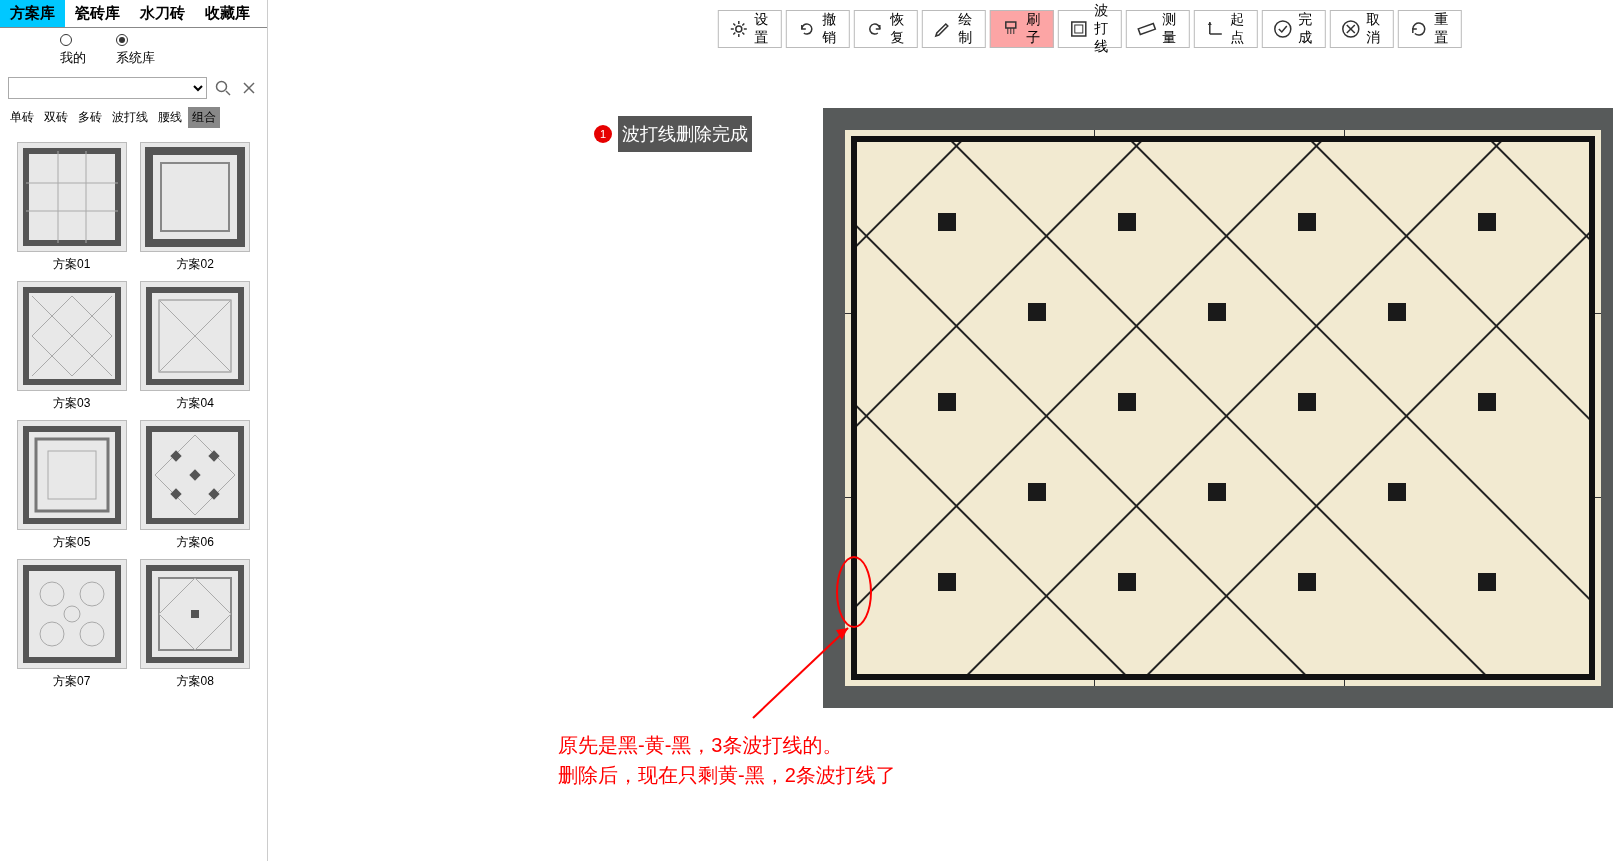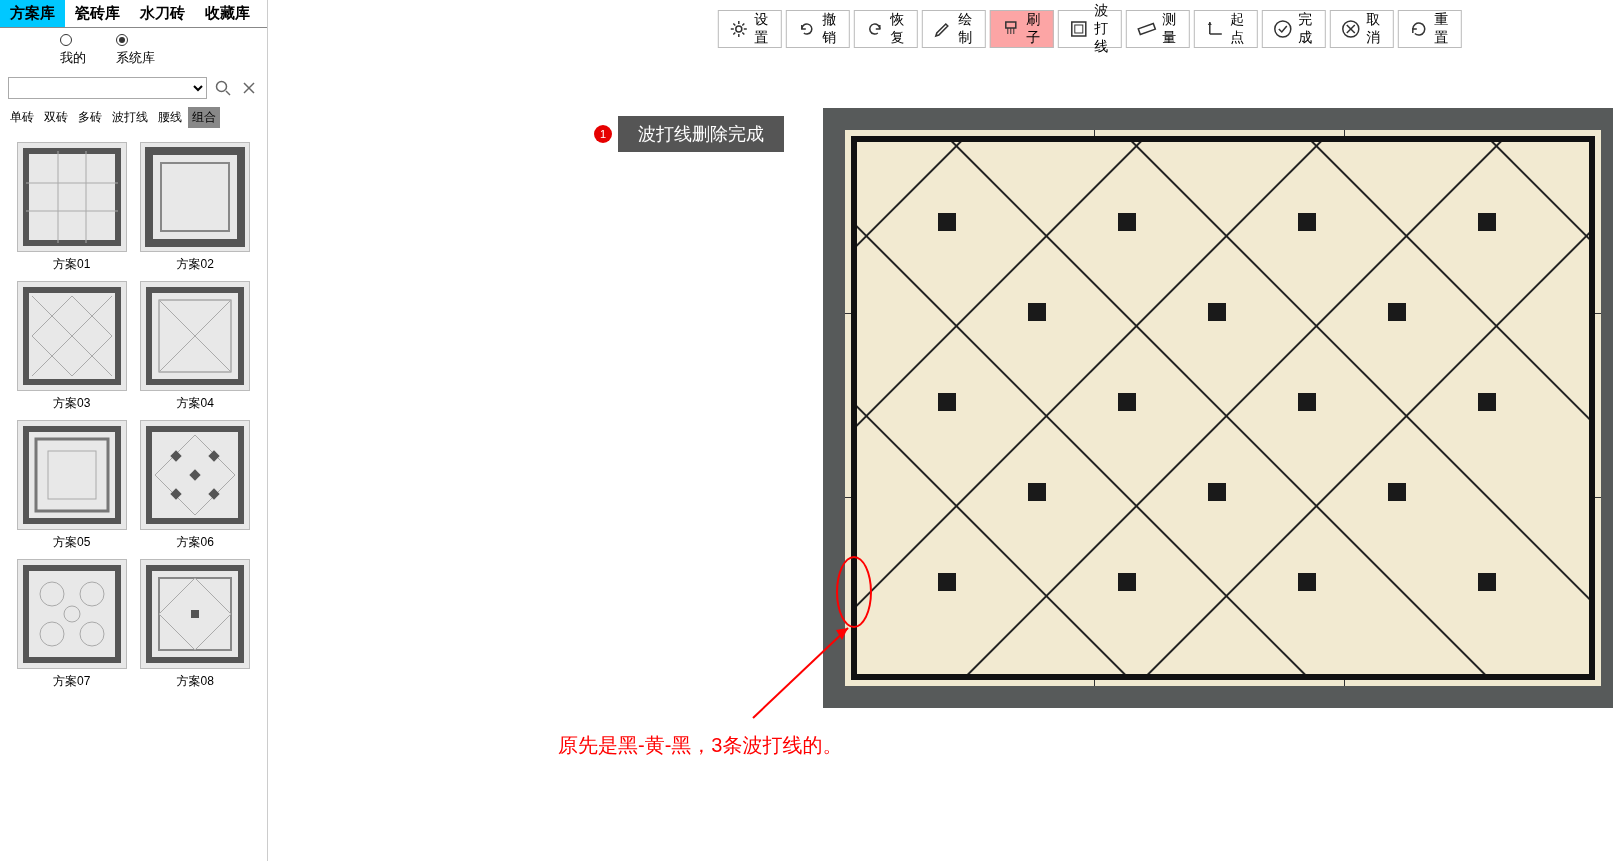--- a/index.html
+++ b/index.html
@@ -40,21 +40,21 @@
 
 
 .toolbar { position: absolute; top: 10px; left: 50%; transform: translateX(-30%); display: flex; gap: 4px; background: #fff; }
 .tool { display: flex; align-items: center; gap: 6px; padding: 6px 10px; border: 1px solid #bbb; cursor: pointer; font-size: 14px; background: #fff; height: 38px; }
 .tool.active { background: #fca5a5; }
 .tool-ico { width: 22px; height: 22px; display: flex; align-items: center; justify-content: center; }
 
 
 .toast { position: absolute; left: 326px; top: 116px; display: flex; align-items: center; }
 .toast-badge { width: 18px; height: 18px; border-radius: 50%; background: #e60000; color: #fff; font-size: 11px; display: flex; align-items: center; justify-content: center; margin-right: 6px; }
-.toast-text { background: #555; color: #fff; padding: 6px 20px; font-size: 18px; }
+.toast-text { background: #555; color: #fff; padding: 6px 4px; font-size: 18px; }
 
 
 .ann-ellipse { position: absolute; left: 568px; top: 556px; width: 36px; height: 72px; border: 2px solid #ff0000; border-radius: 50%; }
 .ann-arrow { position: absolute; left: 470px; top: 618px; width: 130px; height: 110px; pointer-events: none; }
 .ann-text { position: absolute; left: 290px; top: 730px; color: #ff0000; font-size: 20px; line-height: 30px; }
 
 
 .tile-outer { position: absolute; left: 555px; top: 108px; width: 800px; height: 600px; background: #575a5a; }
 .tile-bb { position: absolute; left: 22px; top: 22px; right: 22px; bottom: 22px; background: #f0e9d0; }
 .tile-black { position: absolute; left: 6px; top: 6px; right: 6px; bottom: 6px; background: #111; }
@@ -386,15 +386,16 @@
     </div>
   </div>
 
   <div class="ann-ellipse"></div>
   <svg class="ann-arrow" viewBox="0 0 130 110">
     <line x1="110" y1="10" x2="15" y2="100" stroke="#ff0000" stroke-width="2"></line>
     <polygon points="110,10 98,12 104,22" fill="#ff0000"></polygon>
   </svg>
   <div class="ann-text">
     <div>原先是黑-黄-黑，3条波打线的。</div>
+    <div>删除后，现在只剩黄-黑，2条波打线了</div>
   </div>
 
 </div>
 
 </body></html>

